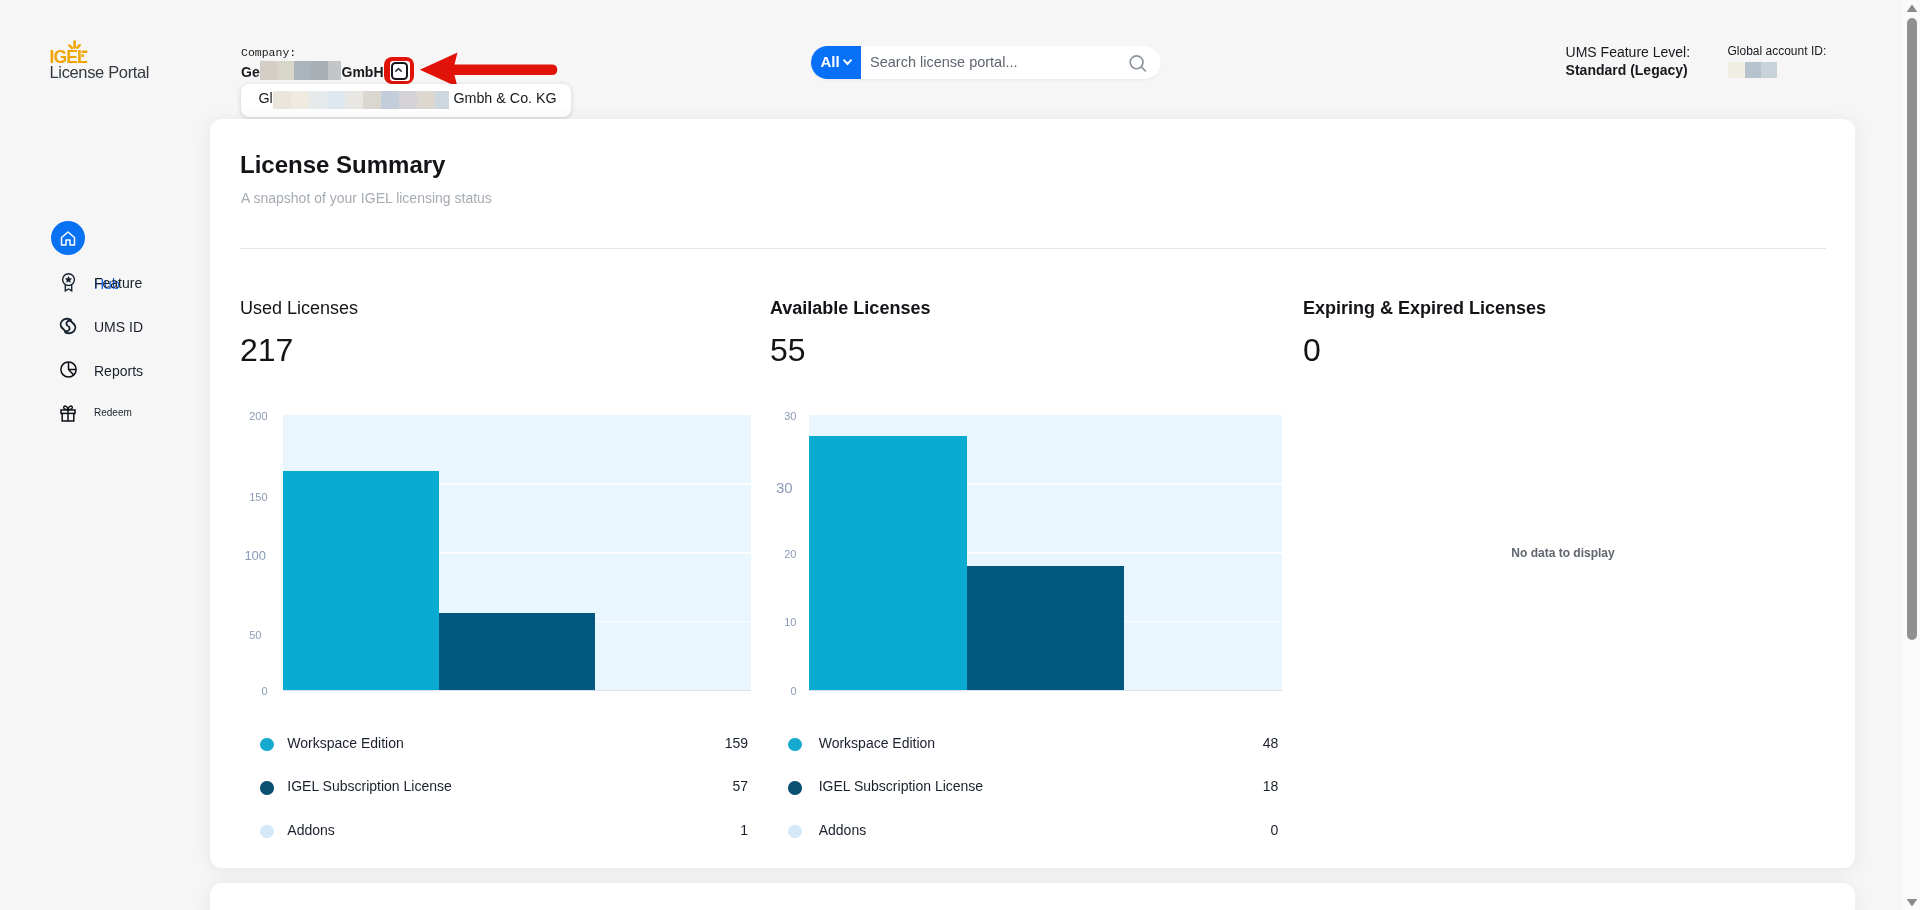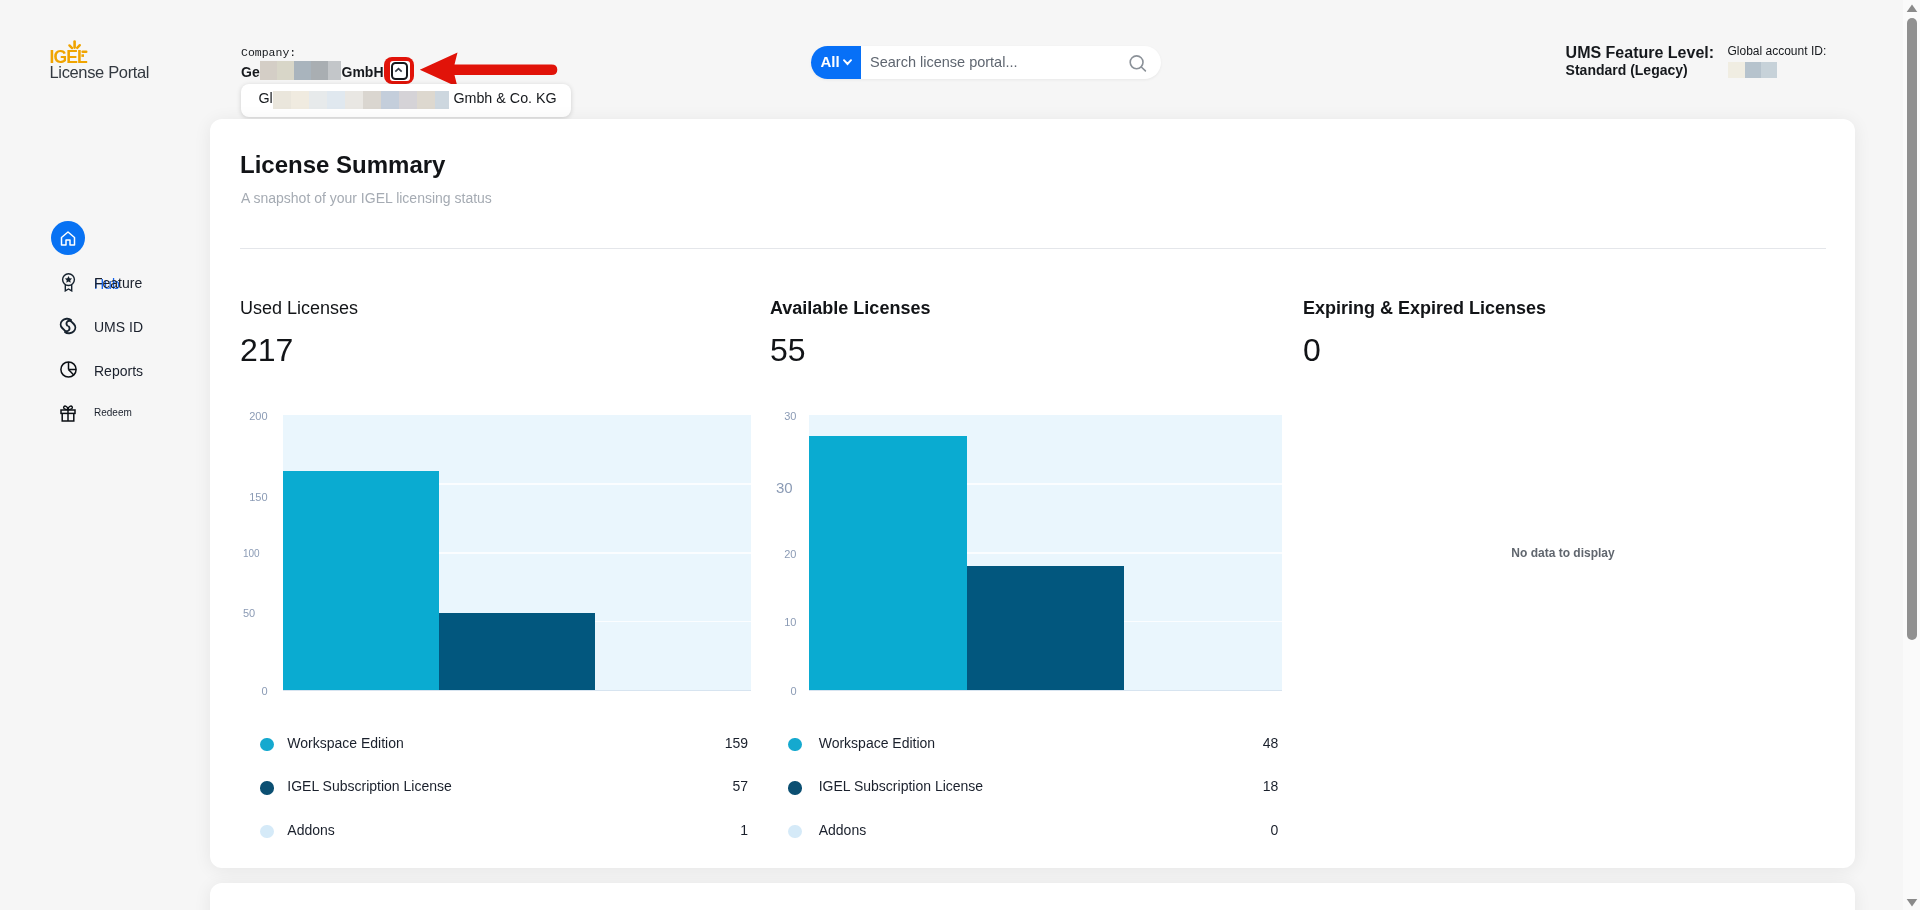--- a/index.html
+++ b/index.html
@@ -50,21 +50,21 @@
 <div class="abs lh1" style="left:820.4px; top:54px; font-size:15px; font-weight:bold; color:#fff;">All</div>
 <svg class="abs" style="left:842.5px; top:58.5px;" width="9" height="7" viewBox="0 0 9 7">
     <polyline points="1,1.2 4.5,5 8,1.2" fill="none" stroke="#fff" stroke-width="1.9" stroke-linecap="round"></polyline>
   </svg>
 <div class="abs lh1" style="left:870px; top:55.2px; font-size:14.5px; color:#5f6670;">Search license portal...</div>
 <svg class="abs" style="left:1126px; top:52px;" width="24" height="24" viewBox="0 0 24 24">
   <circle cx="10.6" cy="10.3" r="6.4" fill="none" stroke="#8b9198" stroke-width="1.6"></circle>
   <line x1="15.3" y1="15" x2="19.4" y2="18.9" stroke="#8b9198" stroke-width="1.6" stroke-linecap="round"></line>
 </svg>
 
-<div class="abs lh1" style="left:1565.6px; top:45.1px; font-size:16px; color:#16191d;font-weight:bold;">UMS Feature Level:</div>
+<div class="abs lh1" style="left:1565.6px; top:45.1px; font-size:14px; color:#16191d;">UMS Feature Level:</div>
 <div class="abs lh1" style="left:1565.6px; top:63.3px; font-size:14px; font-weight:bold; color:#16191d;">Standard (Legacy)</div>
 <div class="abs lh1" style="left:1727.5px; top:45.1px; font-size:12px; color:#16191d;">Global account ID:</div>
 <div class="abs" style="left:1727.5px; top:62px; width:49px; height:16px; background:linear-gradient(90deg,#f0ede2 0 17px,#b6c3cd 17px 33px,#c7d2d9 33px 49px);"></div>
 
 <div class="abs" style="left:50.7px; top:220.9px; width:34.4px; height:34.4px; background:#0872f3; border-radius:50%;">
   <svg width="16" height="15" viewBox="0 0 16 15" style="position:absolute; left:9px; top:10px;">
     <path d="M1.5,6.5 L8,1 L14.5,6.5 L14.5,14 L10,14 L10,9 L6,9 L6,14 L1.5,14 Z" fill="none" stroke="#fff" stroke-width="1.5" stroke-linejoin="round"></path>
   </svg>
 </div>
 <div class="abs lh1" style="left:94px; top:230.5px; font-size:14px; color:#1565f0;margin-top:46px;">Hub</div>
@@ -106,22 +106,22 @@
 
 <div class="abs lh1" style="left:240px; top:298.8px; font-size:18px; font-weight:normal; color:#121417;">Used Licenses</div>
 <div class="abs lh1" style="left:770px; top:298.8px; font-size:18px; font-weight:bold; color:#121417;">Available Licenses</div>
 <div class="abs lh1" style="left:1303px; top:298.8px; font-size:18px; font-weight:bold; color:#121417;">Expiring &amp; Expired Licenses</div>
 <div class="abs lh1" style="left:240px; top:333.9px; font-size:32px; color:#121417;">217</div>
 <div class="abs lh1" style="left:770px; top:333.9px; font-size:32px; color:#121417;">55</div>
 <div class="abs lh1" style="left:1303px; top:333.9px; font-size:32px; color:#121417;">0</div>
 
 <div class="abs lh1" style="left:243px; top:411.2px; width:24.5px; font-size:11px; color:#8b9bb5; text-align:right;">200</div>
 <div class="abs lh1" style="left:243px; top:479.9px; width:24.5px; font-size:11px; color:#8b9bb5; text-align:right;margin-top:12px;">150</div>
-<div class="abs lh1" style="left:243px; top:548.6px; width:24.5px; font-size:10px; color:#8b9bb5; text-align:left;">100</div>
-<div class="abs lh1" style="left:243px; top:608px; width:24.5px; font-size:11px; color:#8b9bb5; text-align:left;">50</div>
+<div class="abs lh1" style="left:243px; top:548.6px; width:24.5px; font-size:13px; color:#8b9bb5; text-align:center;">100</div>
+<div class="abs lh1" style="left:243px; top:630px; width:24.5px; font-size:11px; color:#8b9bb5; text-align:center;">50</div>
 <div class="abs lh1" style="left:243px; top:686px; width:24.5px; font-size:11px; color:#8b9bb5; text-align:right;">0</div>
 <div class="abs" style="left:282.8px; top:415.3px; width:468.6px; height:274.7px; background:#eaf6fd;">
   <div class="abs" style="left:0; top:68.2px; width:100%; height:1.4px; background:#fbfdff;"></div>
   <div class="abs" style="left:0; top:136.9px; width:100%; height:1.4px; background:#fbfdff;"></div>
   <div class="abs" style="left:0; top:205.6px; width:100%; height:1.4px; background:#fbfdff;"></div>
   <div class="abs" style="left:0px; bottom:0; width:156.2px; height:218.6px; background:#0aabd1;"></div>
   <div class="abs" style="left:156.2px; bottom:0; width:156.2px; height:77px; background:#02577e;"></div>
 </div>
 <div class="abs" style="left:282.8px; top:690px; width:468.6px; height:1px; background:#d7e4f0;"></div>
 

